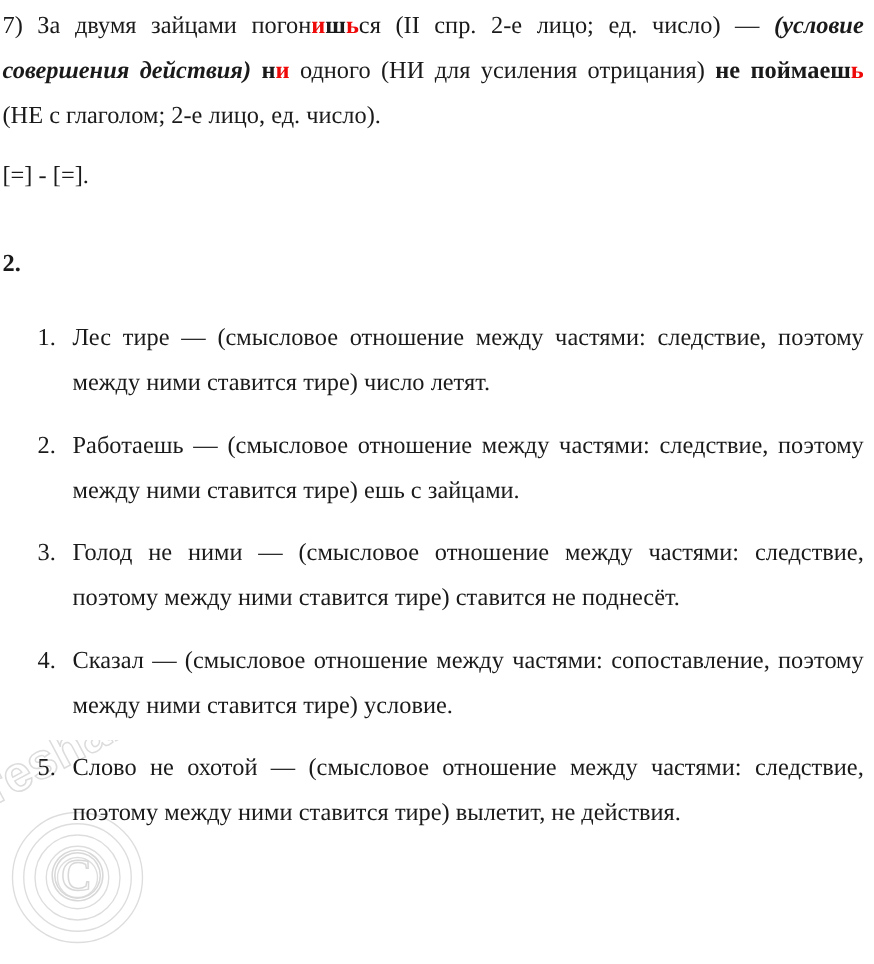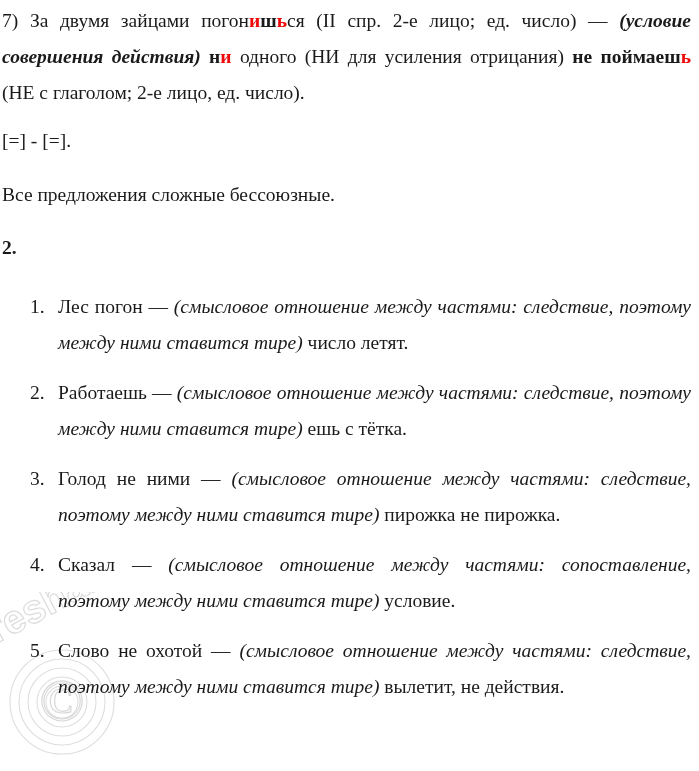--- a/index.html
+++ b/index.html
@@ -92,21 +92,21 @@
     text-align: left;
     font-size: 19.5px;
     line-height: 36px;
   }
   ol.answers > li:last-child { margin-bottom: 0; }
 
   
   .b   { font-weight: bold; }
   .bi  { font-weight: bold; font-style: italic; }
   .red { color: #ef0a0a; font-weight: bold; }
-  .expl { font-style: italic; }
+  .expl { }
 </style>
 </head>
 <body>
 
 <svg id="watermark" viewBox="0 0 230 185" aria-hidden="true">
   <g fill="none" stroke="#d8d8d8" stroke-width="1.1">
     <circle cx="72" cy="110" r="52"></circle>
     <circle cx="72" cy="110" r="43"></circle>
     <circle cx="72" cy="110" r="34"></circle>
     <circle cx="72" cy="110" r="25"></circle>
@@ -119,29 +119,28 @@
 <div class="page">
 
   <p class="para p1"><span>7)</span><span> За двумя зайцами погон</span><span class="b"></span><span class="red">и</span><span class="b">ш</span><span class="red">ь</span><span>ся</span><span> (II спр. 2-е лицо; ед. число) — </span><span class="bi">(условие совершения действия)</span><span class="b"> н</span><span class="red">и</span><span> одного (НИ для усиления отрицания) </span><span class="b">не поймаеш</span><span class="red">ь</span><span> (НЕ с глаголом; 2-е лицо, ед. число).</span></p>
 
   <div class="spacer-12"></div>
 
   <p class="plain-line">[=] - [=].</p>
 
   <div class="spacer-18"></div>
 
-  <p class="plain-line">Все предложения сложные бессоюзные.</p>
 
   <div class="spacer-20"></div>
 
   <p class="section-num">2.</p>
 
   <div class="spacer-26"></div>
 
   <ol class="answers">
-    <li><span>Лес погон — </span><span class="expl">(смысловое отношение между частями: следствие, поэтому между ними ставится тире)</span><span> число летят.</span></li>
-    <li><span>Работаешь — </span><span class="expl">(смысловое отношение между частями: следствие, поэтому между ними ставится тире)</span><span> ешь с тётка.</span></li>
-    <li><span>Голод не ними — </span><span class="expl">(смысловое отношение между частями: следствие, поэтому между ними ставится тире)</span><span> пирожка не пирожка.</span></li>
+    <li><span>Лес тире — </span><span class="expl">(смысловое отношение между частями: следствие, поэтому между ними ставится тире)</span><span> число летят.</span></li>
+    <li><span>Работаешь — </span><span class="expl">(смысловое отношение между частями: следствие, поэтому между ними ставится тире)</span><span> ешь с зайцами.</span></li>
+    <li><span>Голод не ними — </span><span class="expl">(смысловое отношение между частями: следствие, поэтому между ними ставится тире)</span><span> ставится не поднесёт.</span></li>
     <li><span>Сказал — </span><span class="expl">(смысловое отношение между частями: сопоставление, поэтому между ними ставится тире)</span><span> условие.</span></li>
     <li><span>Слово не охотой — </span><span class="expl">(смысловое отношение между частями: следствие, поэтому между ними ставится тире)</span><span> вылетит, не действия.</span></li>
   </ol>
 
 </div>
 
 </body></html>

